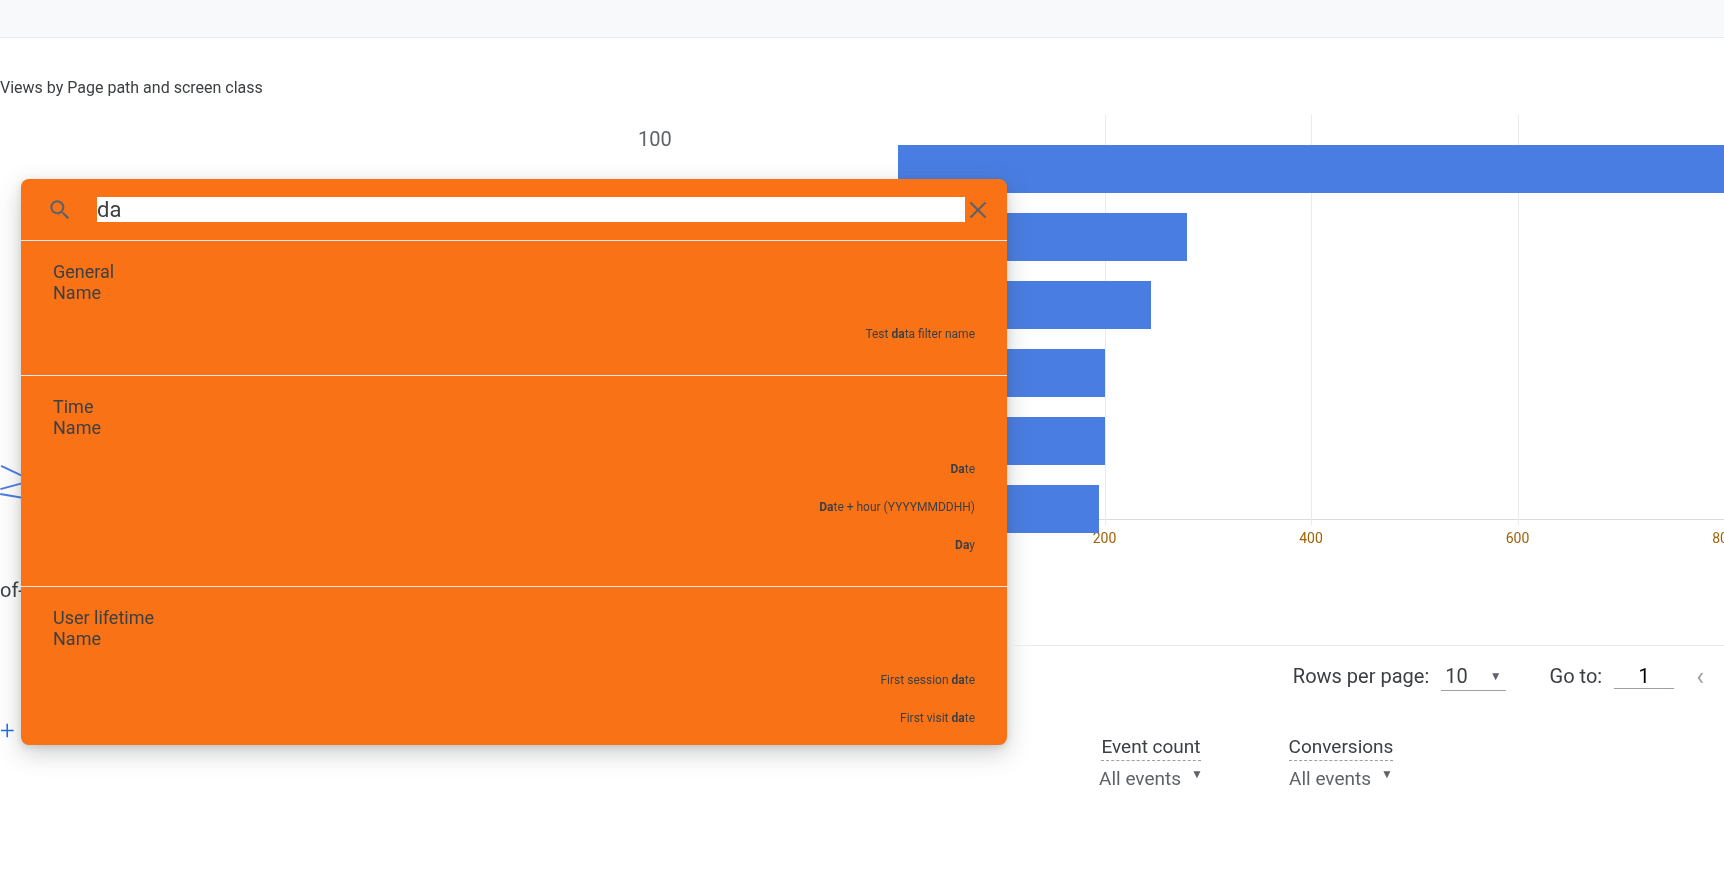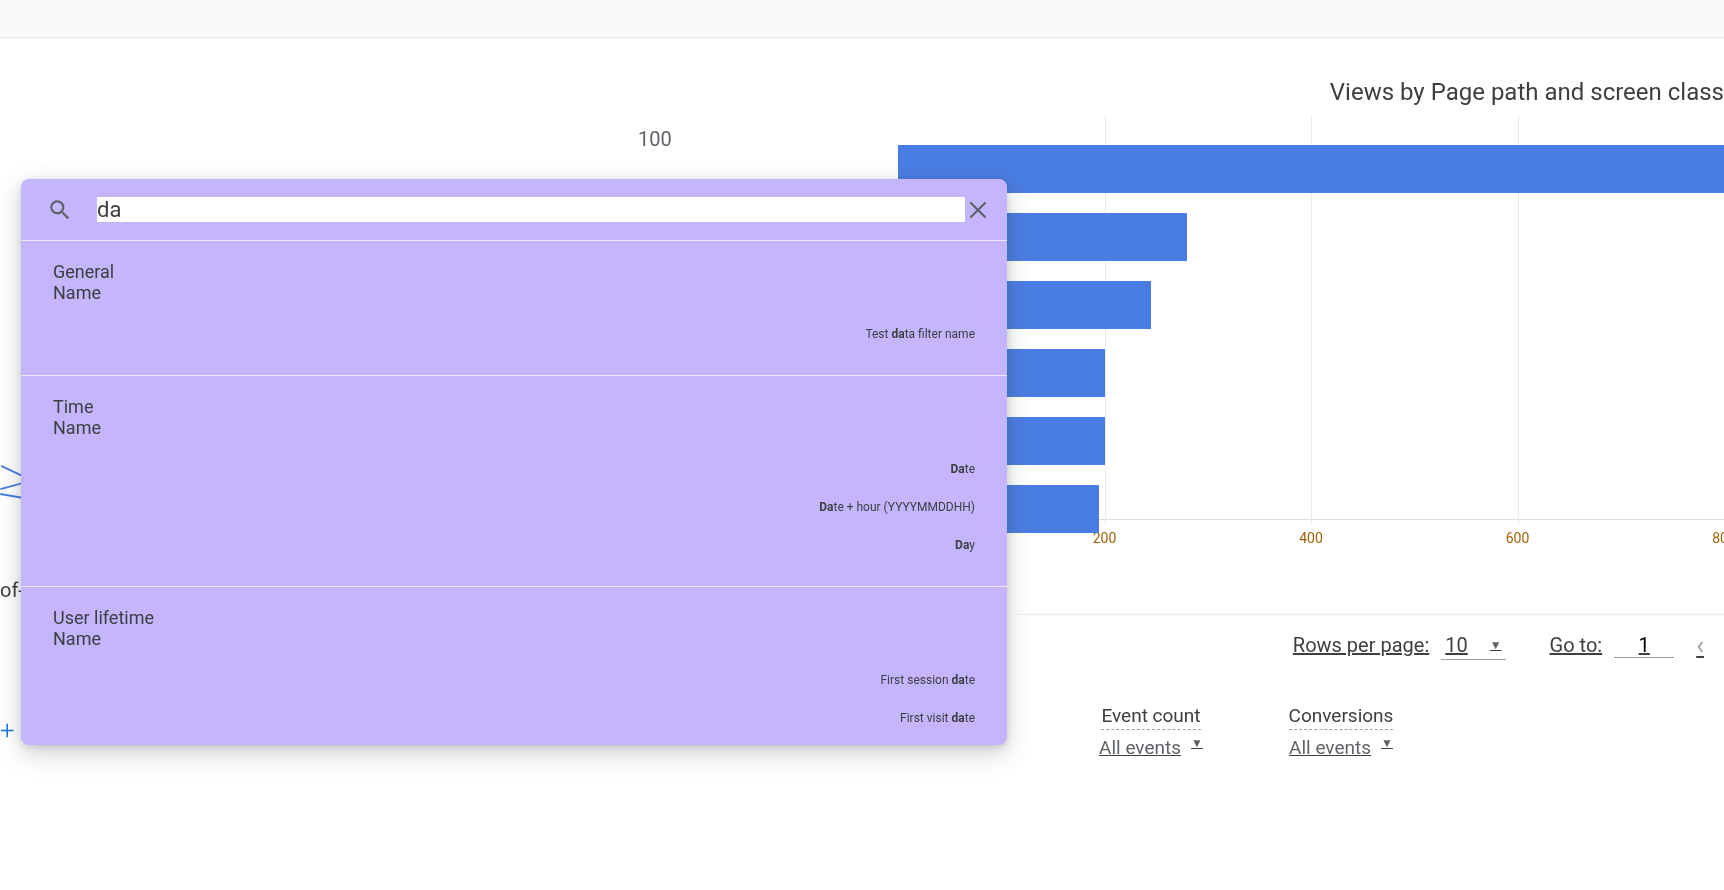--- a/index.html
+++ b/index.html
@@ -18,22 +18,22 @@
   background: #f8f9fa;
   border-bottom: 1px solid #e8eaed;
 }
 .chart-container {
   position: absolute;
   left: 0;
   top: 60px;
   right: 0;
 }
 .chart-title {
-  text-align: right;
-  font-size: 24px;
+  text-align: left;
+  font-size: 16px;
   color: #3c4043;
   margin-top: 18px;
   margin-bottom: 30px;
   width: 100%;
 }
 .chart-area {
   position: absolute;
   left: 898px;
   top: 115px;
   width: 826px;
@@ -94,21 +94,21 @@
   font-size: 26px;
   color: #1a73e8;
   font-weight: 300;
 }
 .popup {
   position: absolute;
   left: 21px;
   top: 179px;
   width: 986px;
   height: 566px;
-  background: #c4b5fd;
+  background: #f97316;
   border-radius: 8px;
   box-shadow: 0 8px 24px rgba(60,64,67,0.25), 0 2px 6px rgba(60,64,67,0.15);
   overflow: hidden;
 }
 .popup-search-row {
   display: flex;
   align-items: center;
   height: 62px;
   padding: 0 16px;
   border-bottom: 1px solid #e8eaed;
@@ -142,23 +142,22 @@
   font-size: 12px;
   color: #3c4043;
   padding: 12px 0;
   cursor: pointer;
 }
 .popup-item:first-child { padding-top: 0; }
 .popup-item b { font-weight: 700; }
 .footer-area {
   position: absolute;
   left: 1010px;
-  top: 614px;
+  top: 645px;
   right: 0;
-  text-decoration: underline;
 }
 .footer-divider {
   border-top: 1px solid #e8eaed;
   margin-bottom: 15px;
 }
 .footer-row1 {
   display: flex;
   align-items: center;
   justify-content: flex-end;
   padding-right: 20px;

